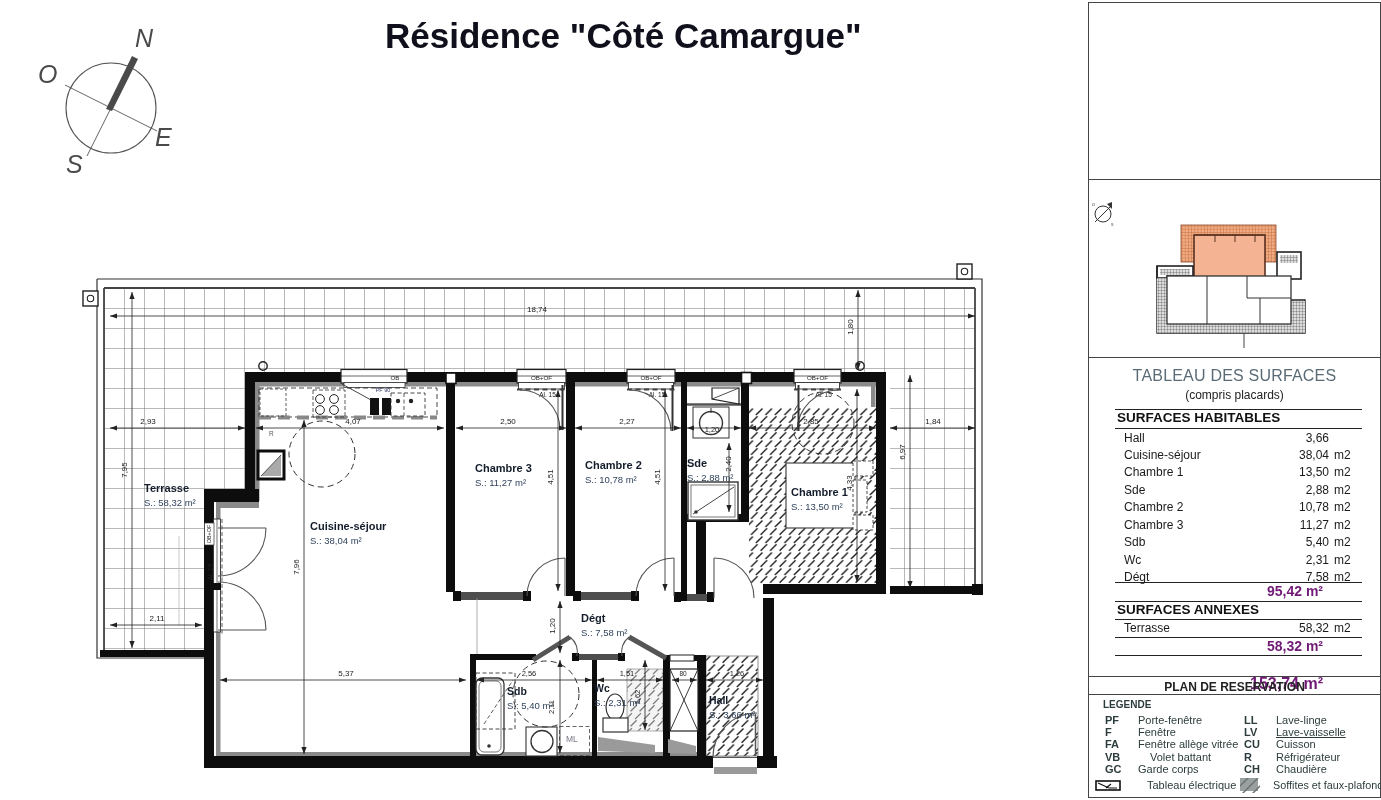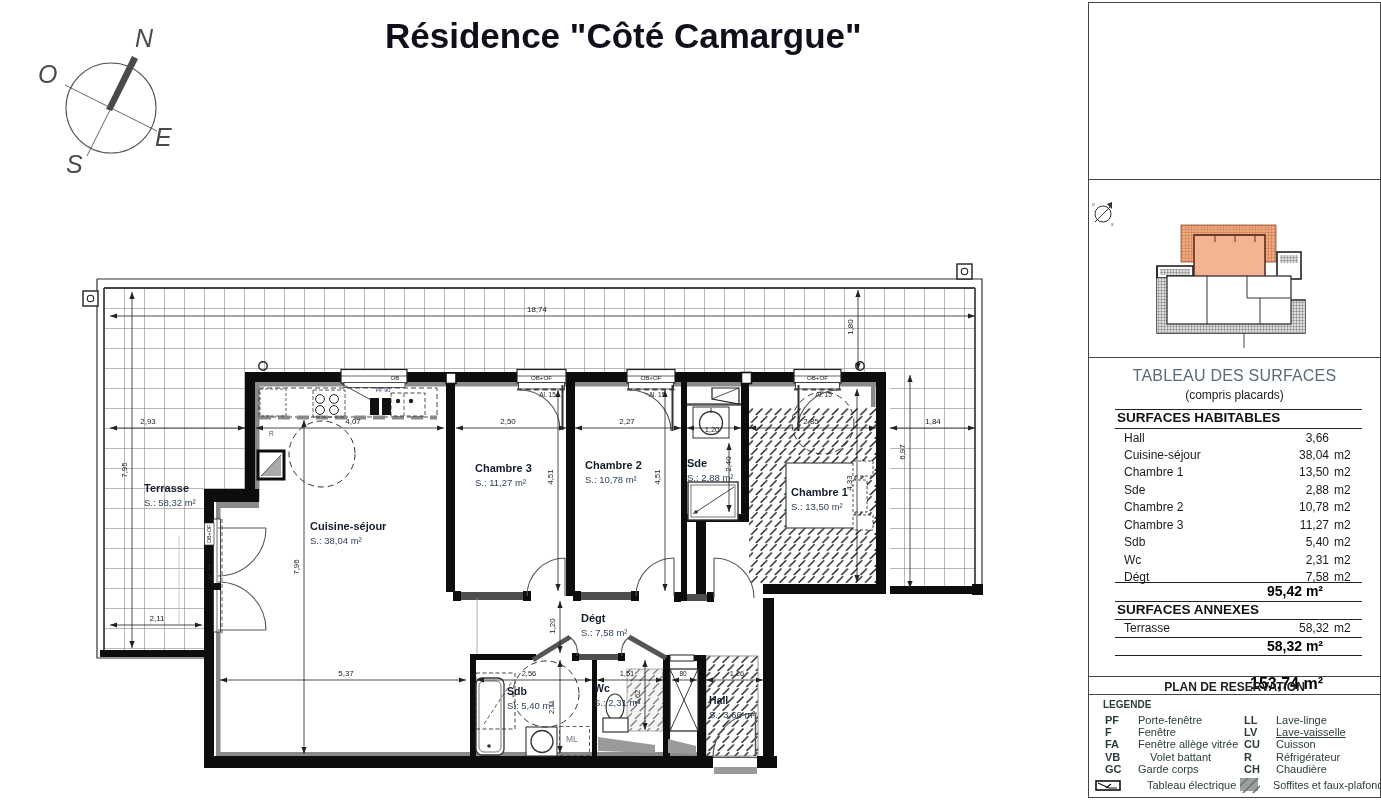--- a/index.html
+++ b/index.html
@@ -6,21 +6,21 @@
 #title{position:absolute;left:385px;top:16px;font-size:35px;font-weight:bold;color:#10101c;}
 #panel{position:absolute;left:1088px;top:2px;width:291px;height:794px;border:1px solid #444;font-size:12px;}
 .addr{position:absolute;width:100%;text-align:center;color:#343c46;}
 .hline{position:absolute;left:-1px;width:292px;border-top:1px solid #444;}
 .tline{position:absolute;left:26px;width:247px;border-top:1.4px solid #222;}
 .trow{position:absolute;left:26px;width:247px;height:17.4px;color:#1a1a1a;white-space:nowrap;}
 .rn{position:absolute;left:9px;}
 .rv{position:absolute;right:33px;}
 .ru{position:absolute;left:219px;}
 .thead{position:absolute;left:28px;font-weight:bold;font-size:13.5px;color:#111;}
-.total{position:absolute;left:26px;width:208px;text-align:right;font-weight:bold;font-size:14px;color:#000000;}
+.total{position:absolute;left:26px;width:208px;text-align:right;font-weight:bold;font-size:14px;color:#701a75;}
 .lrow{position:absolute;color:#2c3c3c;font-size:11px;height:12.4px;white-space:nowrap;}
 .la{position:absolute;left:0;font-weight:bold;}
 .lb{position:absolute;}
 </style></head>
 <body>
 <div id="page">
 <svg class="abs" style="left:0;top:0" width="1381" height="800" viewBox="0 0 1381 800">
 <defs>
 <pattern id="grid20" width="20" height="20" patternUnits="userSpaceOnUse" x="104" y="288">
 <rect width="20" height="20" fill="white"></rect>

